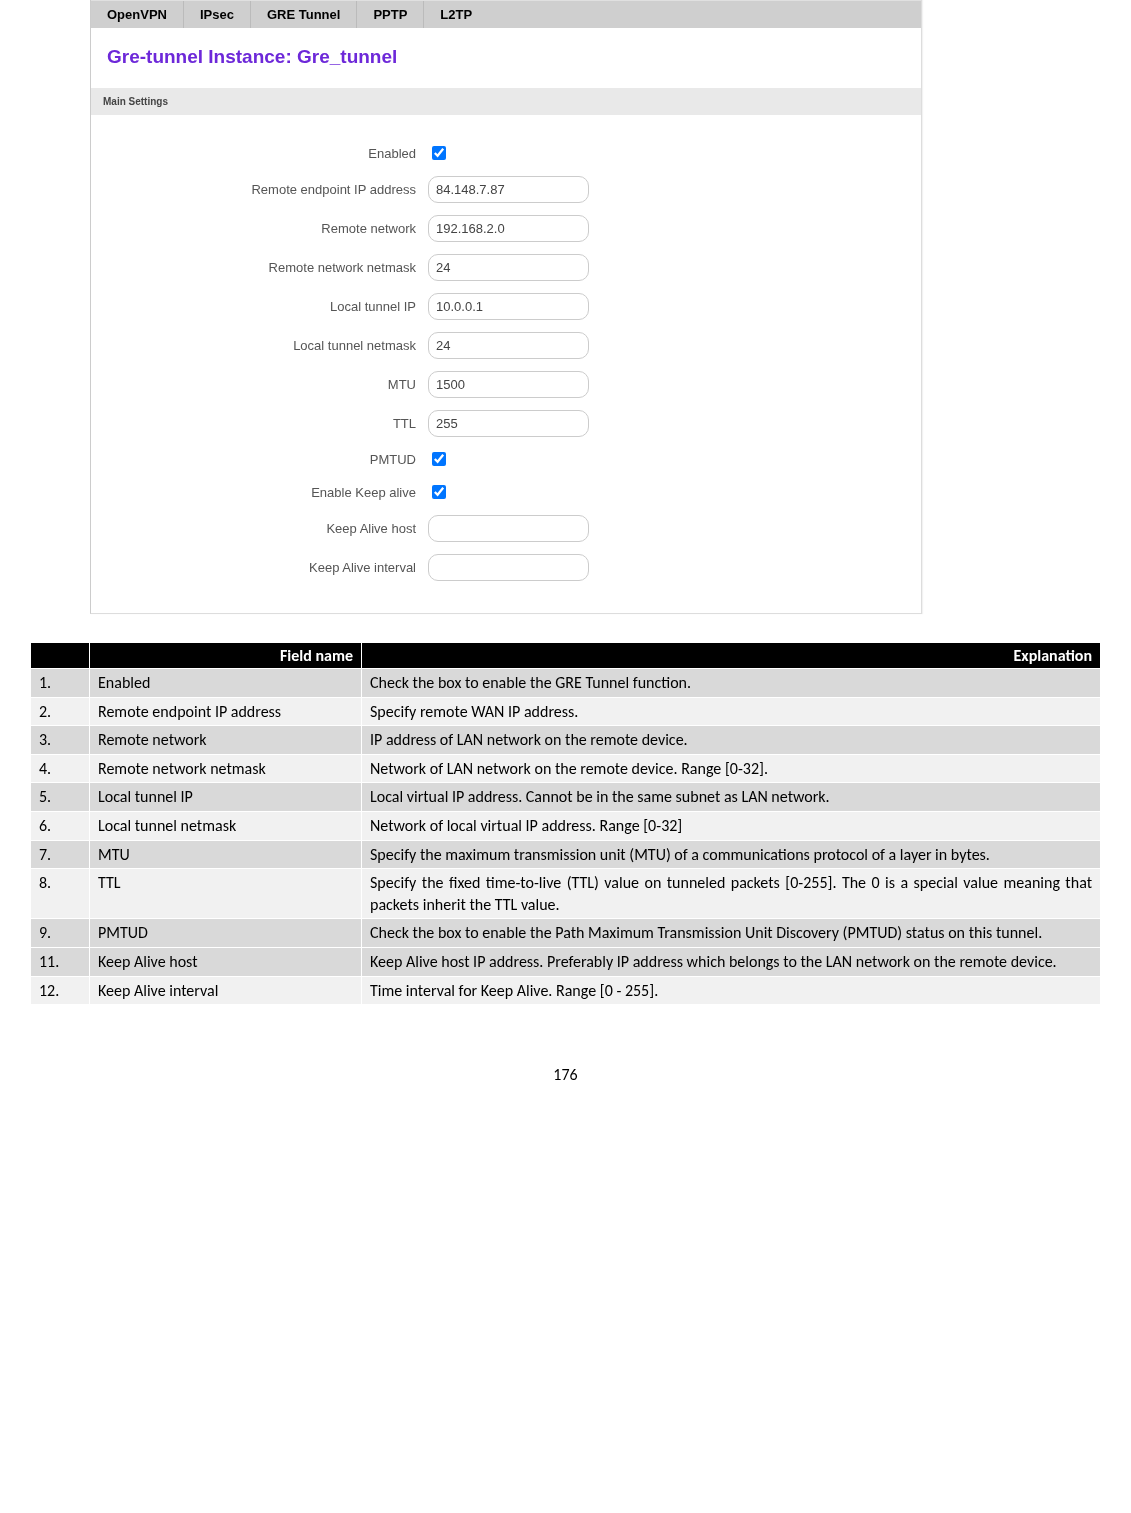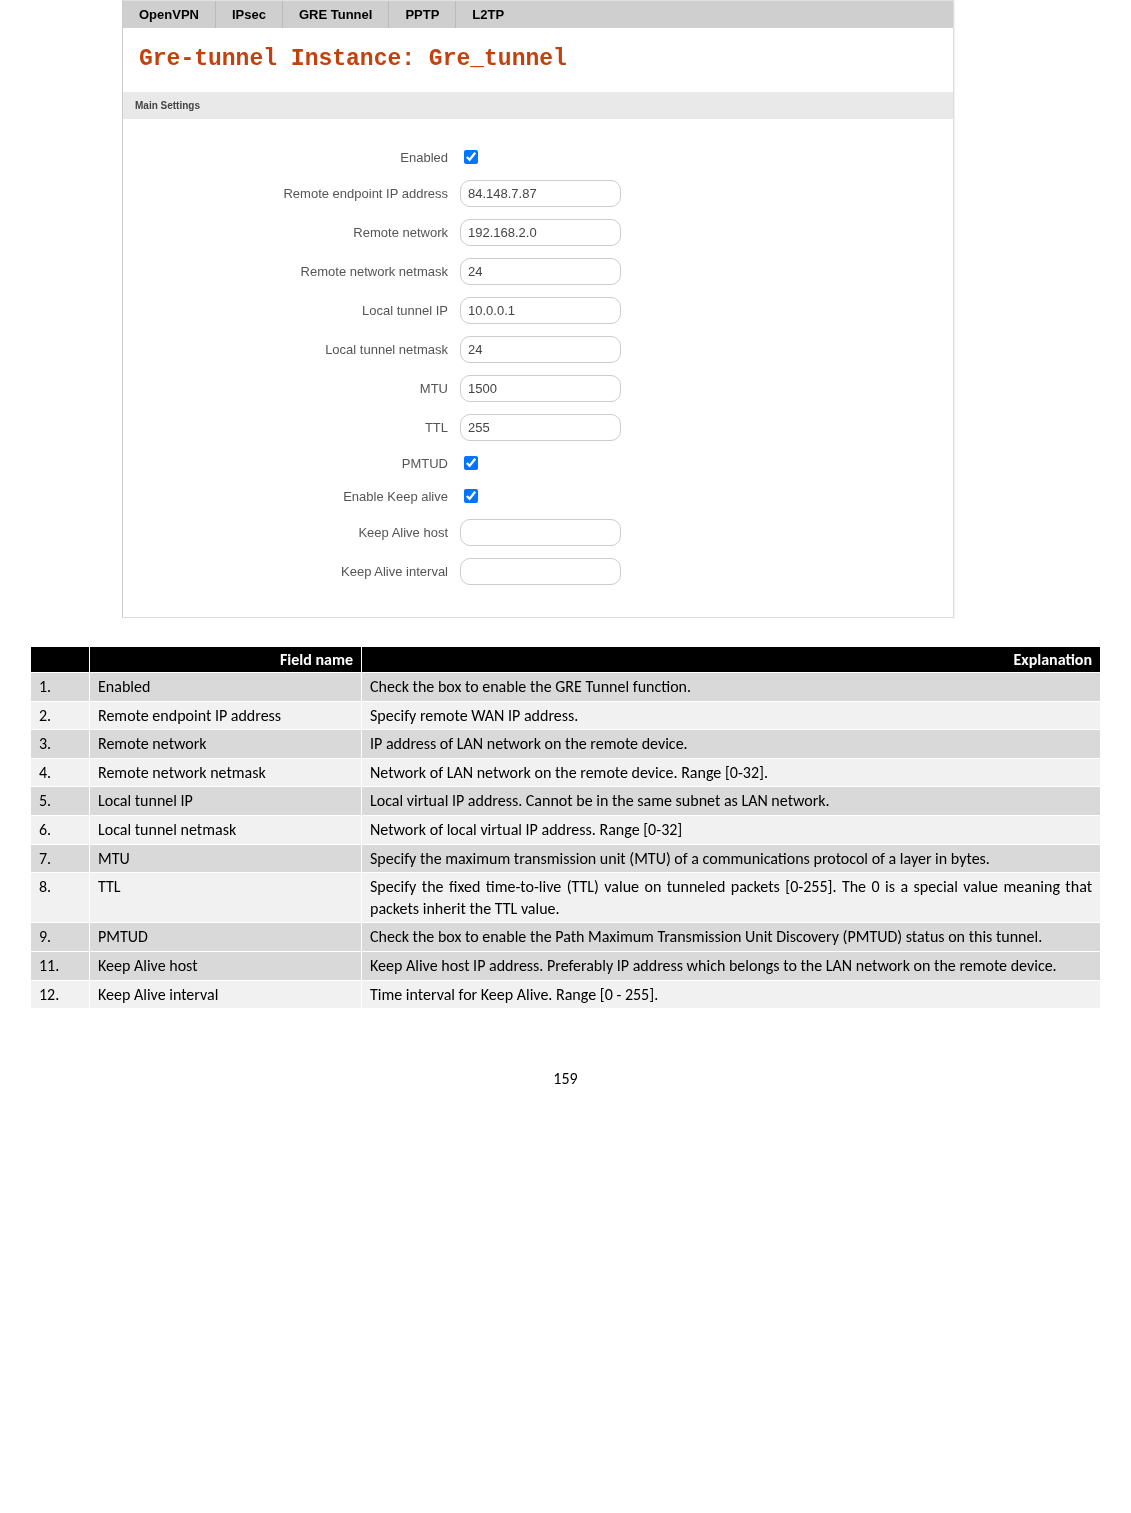--- a/index.html
+++ b/index.html
@@ -7,21 +7,21 @@
     padding: 0;
     font-family: Arial, Helvetica, sans-serif;
     background: #fff;
     color: #000;
     width: 1131px;
   }
   .page {
     padding: 0 30px 40px 30px;
   }
   .screenshot {
-    margin-left: 92px;
+    margin-left: 60px;
     margin-top: 0;
     width: 830px;
     border-left: 1px solid #ccc;
     border-right: 1px solid #ddd;
     border-bottom: 1px solid #ddd;
     box-shadow: 1px 0 1px rgba(0,0,0,0.05);
   }
   .tabs {
     display: flex;
     background: #cfcfcf;
@@ -32,24 +32,24 @@
     font-size: 13px;
     font-weight: bold;
     border-right: 1px solid #bbb;
     cursor: pointer;
   }
   .tab:last-child { border-right: none; }
   .title-area {
     padding: 18px 16px 10px 16px;
   }
   .page-title {
-    color: #c2410c;
-    font-size: 23px;
-    font-weight: bold;
-    font-family: Liberation Mono, monospace;
+    color: #6d28d9;
+    font-size: 19px;
+    font-weight: bold;
+    font-family: Liberation Sans, sans-serif;
   }
   .section-header {
     background: #e9e9e9;
     padding: 8px 12px;
     font-size: 10px;
     font-weight: bold;
     color: #444;
     margin-top: 10px;
   }
   .form-area {
@@ -253,15 +253,15 @@
           <td class="justify">Keep Alive host IP address. Preferably IP address which belongs to the LAN network on the remote device.</td>
         </tr>
         <tr class="even">
           <td>12.</td>
           <td>Keep Alive interval</td>
           <td class="justify">Time interval for Keep Alive. Range [0 - 255].</td>
         </tr>
       </tbody>
   </table>
 
-  <div class="page-number">159</div>
+  <div class="page-number">176</div>
 
 </div>
 
 </body></html>

